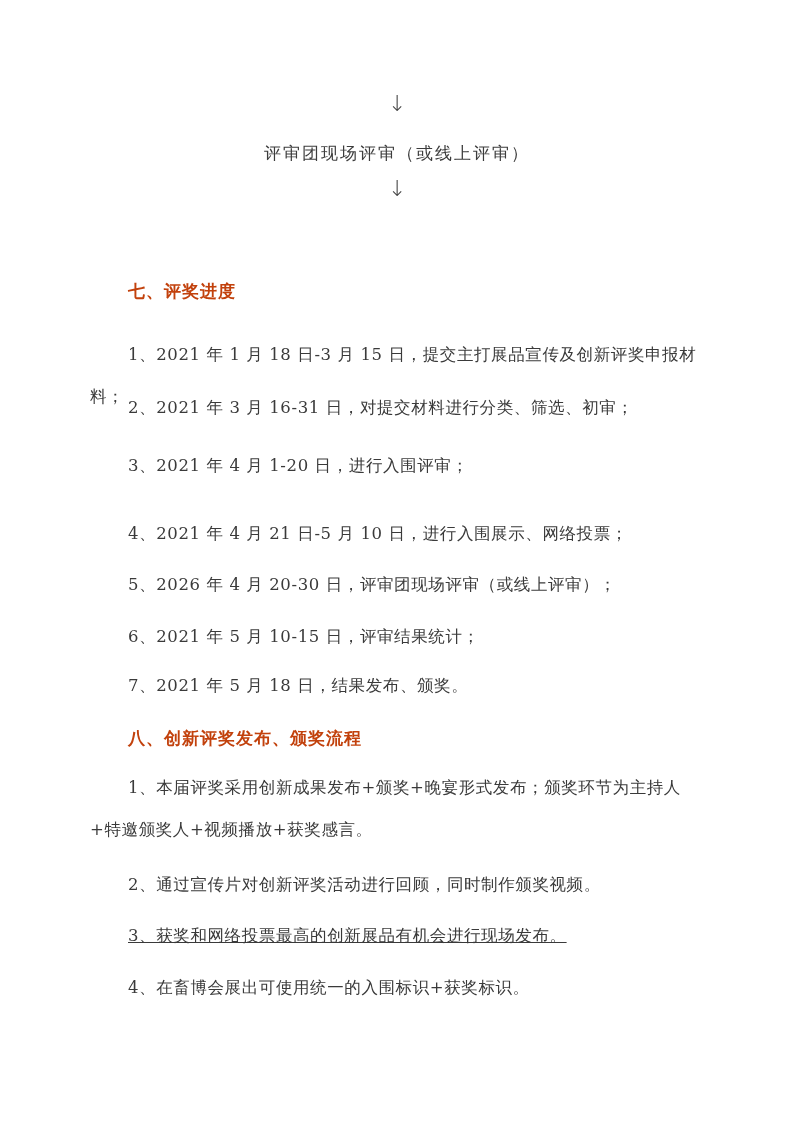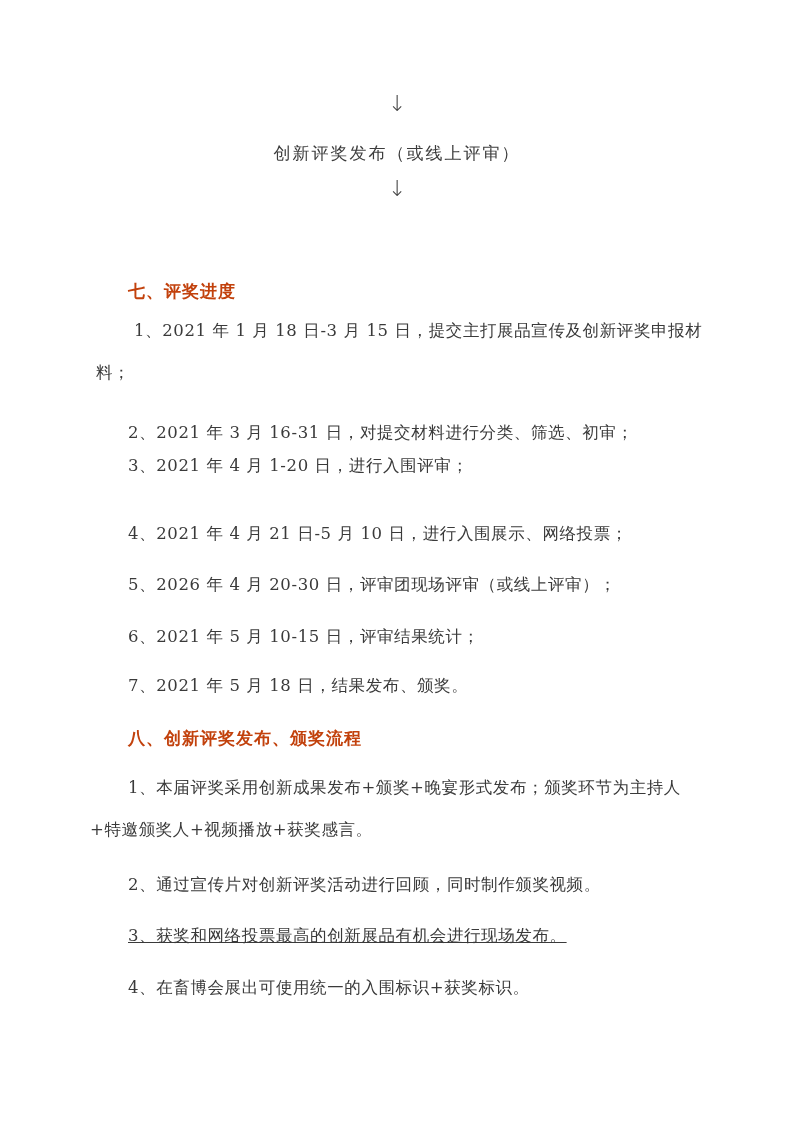--- a/index.html
+++ b/index.html
@@ -62,27 +62,27 @@
     .para.single {
       white-space: nowrap;
     }
   </style>
 </head>
 <body>
 
 <div class="page">
 
   <div class="flow-arrow" style="top:92px;">↓</div>
-  <div class="flow-step" style="top:141px;">创新评奖发布（或线上评审）</div>
+  <div class="flow-step" style="top:141px;">评审团现场评审（或线上评审）</div>
   <div class="flow-arrow" style="top:177px;">↓</div>
 
   <div class="heading" style="top:279px;">七、评奖进度</div>
 
-  <div class="para" style="top:310px;margin-left:6px;">1、2021 年 1 月 18 日-3 月 15 日，提交主打展品宣传及创新评奖申报材料；</div>
-  <div class="para single" style="top:412px;">2、2021 年 3 月 16-31 日，对提交材料进行分类、筛选、初审；</div>
+  <div class="para" style="top:334px;">1、2021 年 1 月 18 日-3 月 15 日，提交主打展品宣传及创新评奖申报材料；</div>
+  <div class="para single" style="top:387px;">2、2021 年 3 月 16-31 日，对提交材料进行分类、筛选、初审；</div>
   <div class="para single" style="top:445px;">3、2021 年 4 月 1-20 日，进行入围评审；</div>
   <div class="para single" style="top:513px;">4、2021 年 4 月 21 日-5 月 10 日，进行入围展示、网络投票；</div>
   <div class="para single" style="top:564px;">5、2026 年 4 月 20-30 日，评审团现场评审（或线上评审）；</div>
   <div class="para single" style="top:616px;">6、2021 年 5 月 10-15 日，评审结果统计；</div>
   <div class="para single" style="top:665px;">7、2021 年 5 月 18 日，结果发布、颁奖。</div>
 
   <div class="heading" style="top:727px;font-family:Liberation Serif, serif;">八、创新评奖发布、颁奖流程</div>
 
   <div class="para" style="top:767px;">1、本届评奖采用创新成果发布+颁奖+晚宴形式发布；颁奖环节为主持人+特邀颁奖人+视频播放+获奖感言。</div>
   <div class="para single" style="top:864px;">2、通过宣传片对创新评奖活动进行回顾，同时制作颁奖视频。</div>

